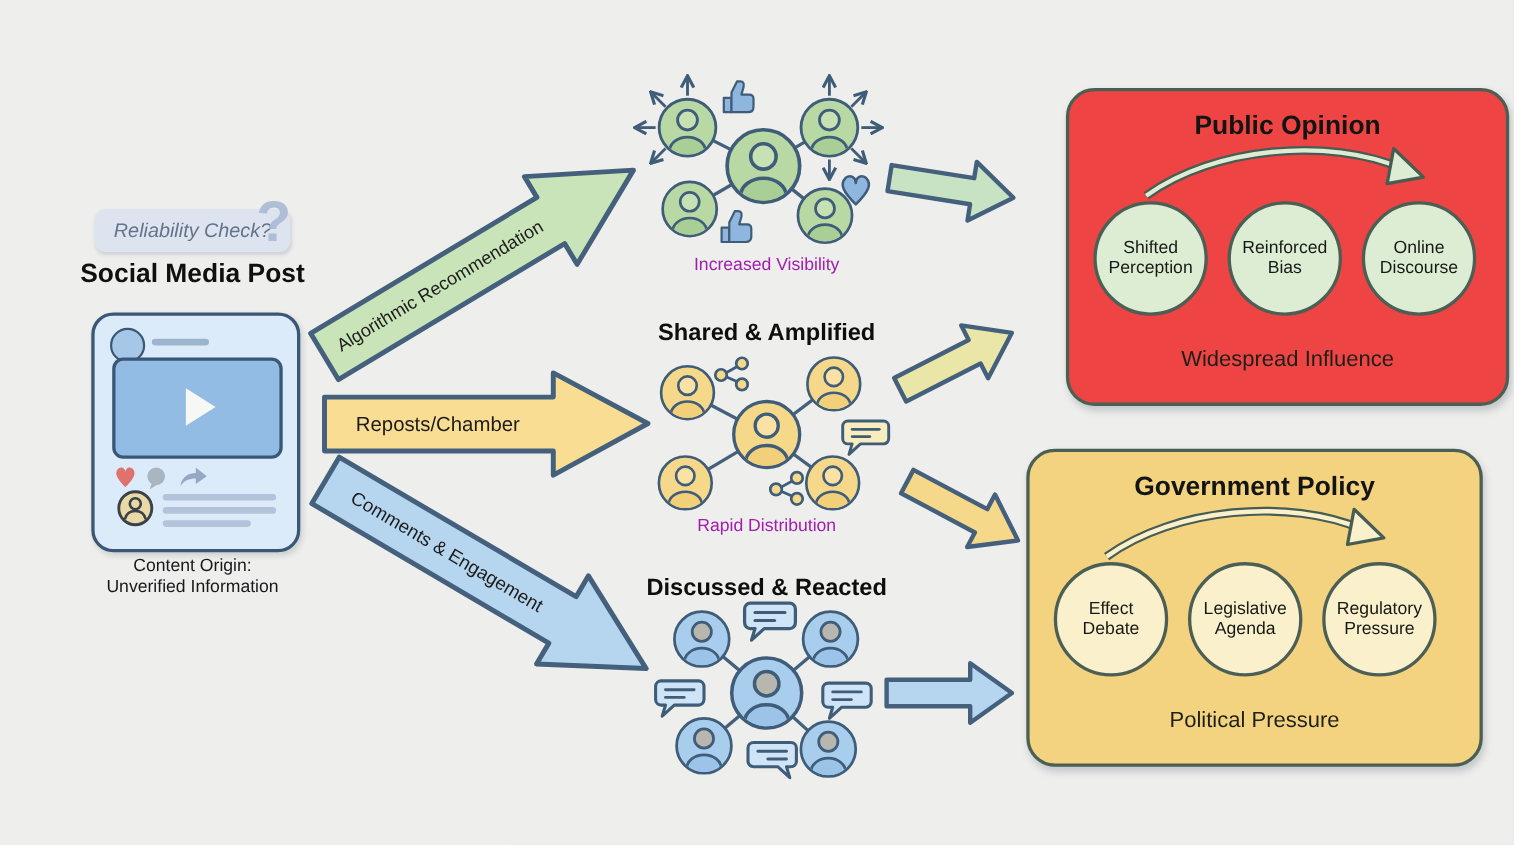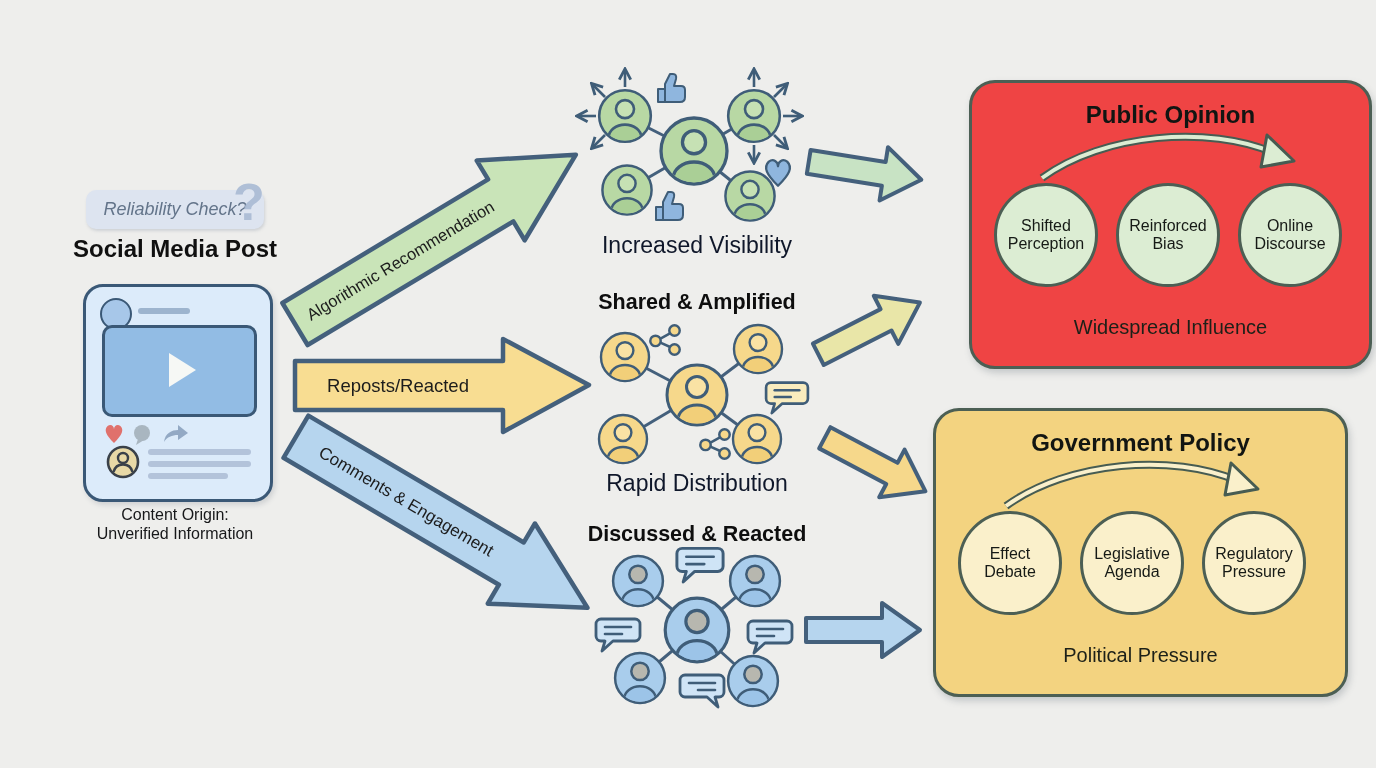--- a/index.html
+++ b/index.html
@@ -41,21 +41,21 @@
   .conn{width:120px;height:66px;}
   .conn svg{position:absolute;inset:0;overflow:visible;}
   .conn polygon{stroke:#44607c;stroke-width:4;stroke-linejoin:round;}
   .conn-1{left:806px;top:138px;transform:rotate(9deg);}    .conn-1 polygon{fill:#c8e3c4;}
   .conn-2{left:810px;top:295px;transform:rotate(-27deg);}  .conn-2 polygon{fill:#e9e6a8;}
   .conn-3{left:816px;top:432px;transform:rotate(28deg);}   .conn-3 polygon{fill:#f6d88b;}
   .conn-4{left:804px;top:597px;}                           .conn-4 polygon{fill:#b6d5ee;}
 
   
   .stage-title{width:320px;font-size:21.5px;font-weight:bold;color:#0e0e0e;}
-  .stage-caption{width:320px;font-size:23px;color:#0f172a;}
+  .stage-caption{width:320px;font-size:16px;color:#a21caf;}
   .t-reco{left:537px;top:33px;}    .c-reco{left:537px;top:232px;}
   .t-shared{left:537px;top:290px;} .c-shared{left:537px;top:470px;}
   .t-disc{left:537px;top:522px;}   .c-disc{left:537px;top:712px;}
 
   
   .cluster{overflow:visible;}
   .net-line{stroke:#44607c;stroke-width:3;}
   .ray{stroke:#3f5d78;stroke-width:2.6;}
   .p-body{stroke:#3f5d78;stroke-width:3;}
   .p-head{stroke:#3f5d78;stroke-width:3;}
@@ -134,21 +134,21 @@
     <svg viewBox="0 0 340 105" width="340" height="105">
       <polygon points="2,28 242,28 242,6 330,52 242,99 242,77 2,77"></polygon>
     </svg>
     <div class="flabel" style="font-size:16.5px;">Algorithmic Recommendation</div>
   </div>
 
   <div class="abs flow flow-b">
     <svg viewBox="0 0 300 105" width="300" height="105">
       <polygon points="2,28 210,28 210,6 296,52 210,99 210,77 2,77"></polygon>
     </svg>
-    <div class="flabel">Reposts/Reacted</div>
+    <div class="flabel">Reposts/Chamber</div>
   </div>
 
   <div class="abs flow flow-c">
     <svg viewBox="0 0 350 105" width="350" height="105">
       <polygon points="2,28 252,28 252,6 340,52 252,99 252,77 2,77"></polygon>
     </svg>
     <div class="flabel">Comments &amp; Engagement</div>
   </div>
 
   <svg class="abs cluster cl-green" style="left:572px;top:66px;" width="250" height="170" viewBox="0 0 250 170">

